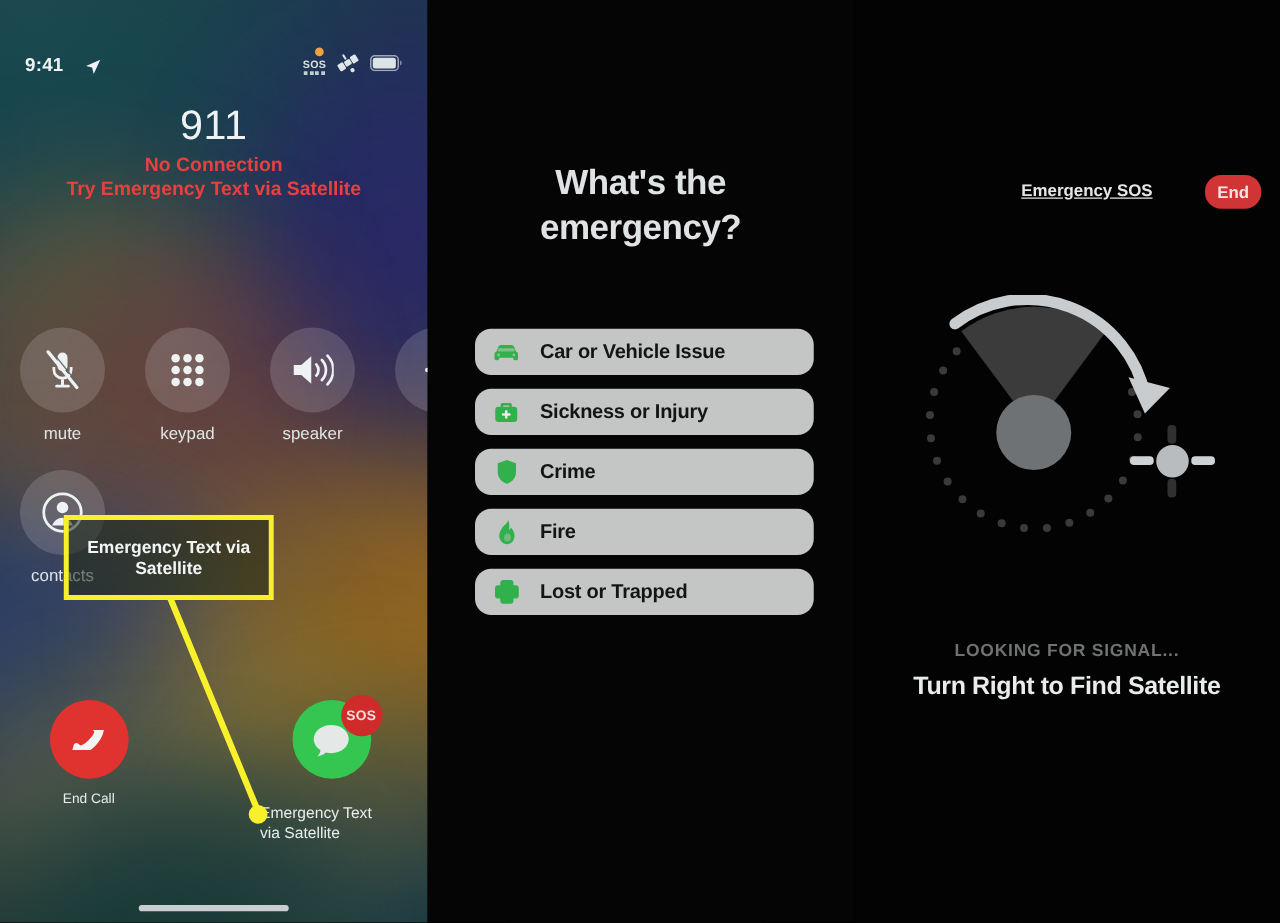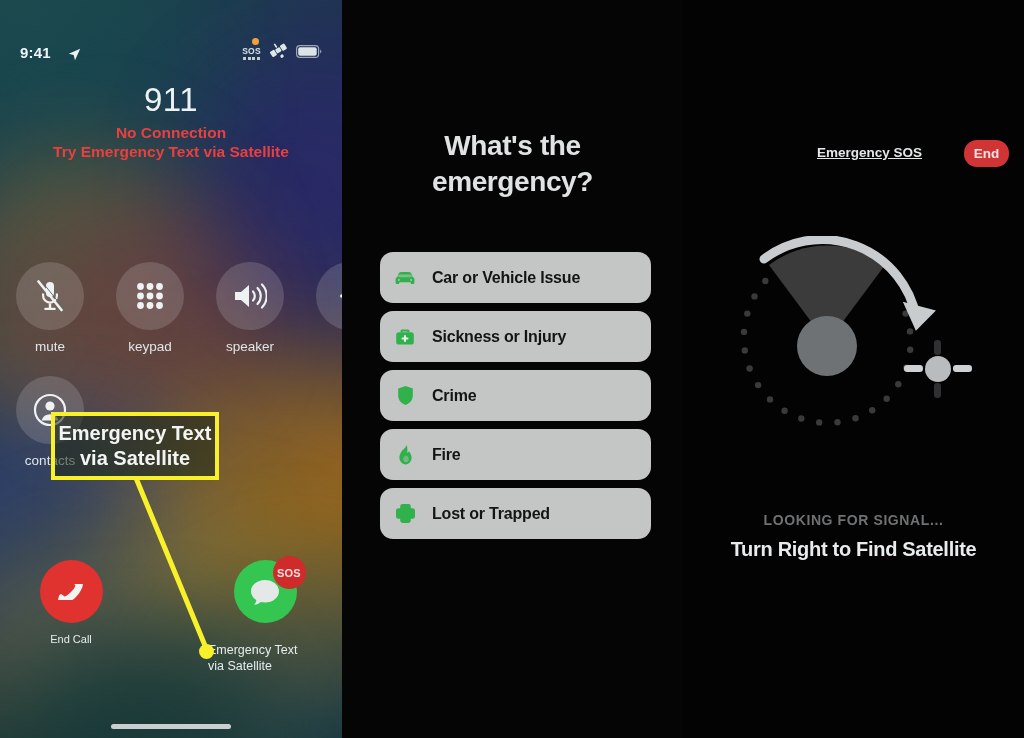--- a/index.html
+++ b/index.html
@@ -71,21 +71,21 @@
     background:rgba(235,240,240,.17);
     display:flex; align-items:center; justify-content:center;
   }
   .ctl-label { margin-top:9px; font-size:13.5px; color:#dfe6e7; }
 
   
   #callout-box {
     position:absolute; left:51px; top:412px; width:168px; height:68px; z-index:9;
     border:4px solid #f7f02a; background:rgba(30,40,20,.55);
     display:flex; align-items:center; justify-content:center; text-align:center;
-    font-size:20px; font-weight:bold; color:#f2f5f3; line-height:1.25;
+    font-size:14px; font-weight:bold; color:#f2f5f3; line-height:1.25;
   }
   #callout-leader { position:absolute; left:130px; top:478px; z-index:8; }
   #callout-dot {
     position:absolute; left:199px; top:644px; width:15px; height:15px;
     border-radius:50%; background:#f7f02a; z-index:10;
   }
 
   
   #call-actions { position:absolute; left:0; top:560px; width:342px; z-index:4; }
   .action { position:absolute; display:flex; flex-direction:column; align-items:center; width:110px; }
@@ -120,22 +120,22 @@
     position:absolute; left:342px; top:0; width:341px; height:738px;
     background:#050505;
   }
   #emergency-title {
     position:absolute; left:0; top:128px; width:341px; text-align:center;
     font-size:28px; font-weight:bold; color:#dfe3e3; line-height:1.3;
     letter-spacing:-.4px;
   }
   #emergency-list { position:absolute; left:38px; top:252px; width:271px; }
   .em-item {
-    height:51px; border-radius:13px; background:#c3c6c5;
-    display:flex; align-items:center; margin-bottom:8px; padding-left:14px;
+    height:37px; border-radius:13px; background:#c3c6c5;
+    display:flex; align-items:center; margin-bottom:8px; padding-left:14px;margin-top:11px;
   }
   .em-icon { width:22px; height:22px; display:flex; align-items:center; justify-content:center; }
   .em-label { margin-left:16px; font-size:16px; font-weight:bold; color:#141414; letter-spacing:-.2px; }
 
   
   #panel-satellite {
     position:absolute; left:683px; top:0; width:341px; height:738px;
     background:#030303;
   }
   #sat-header { position:absolute; left:0; top:140px; width:341px; height:30px; }

